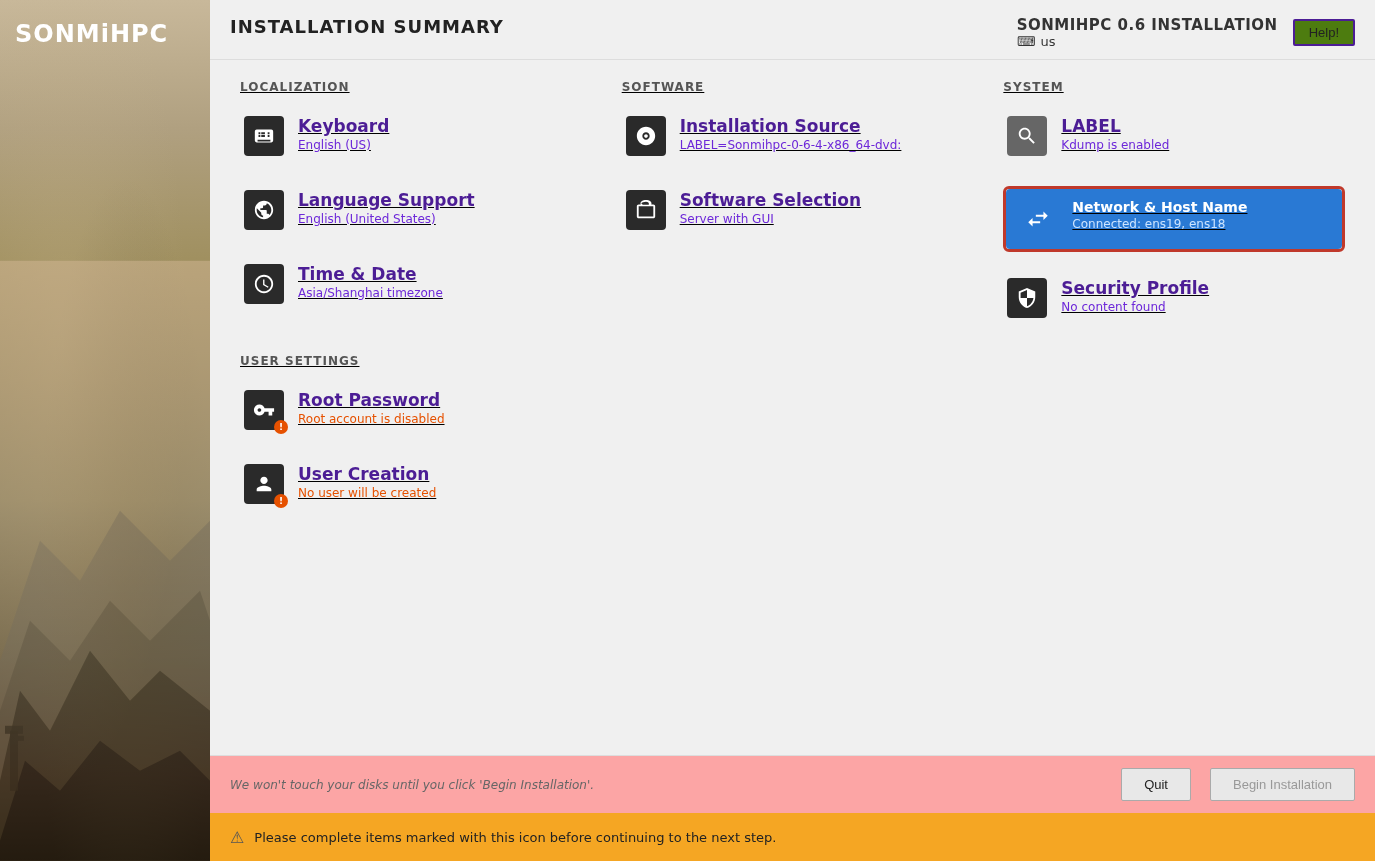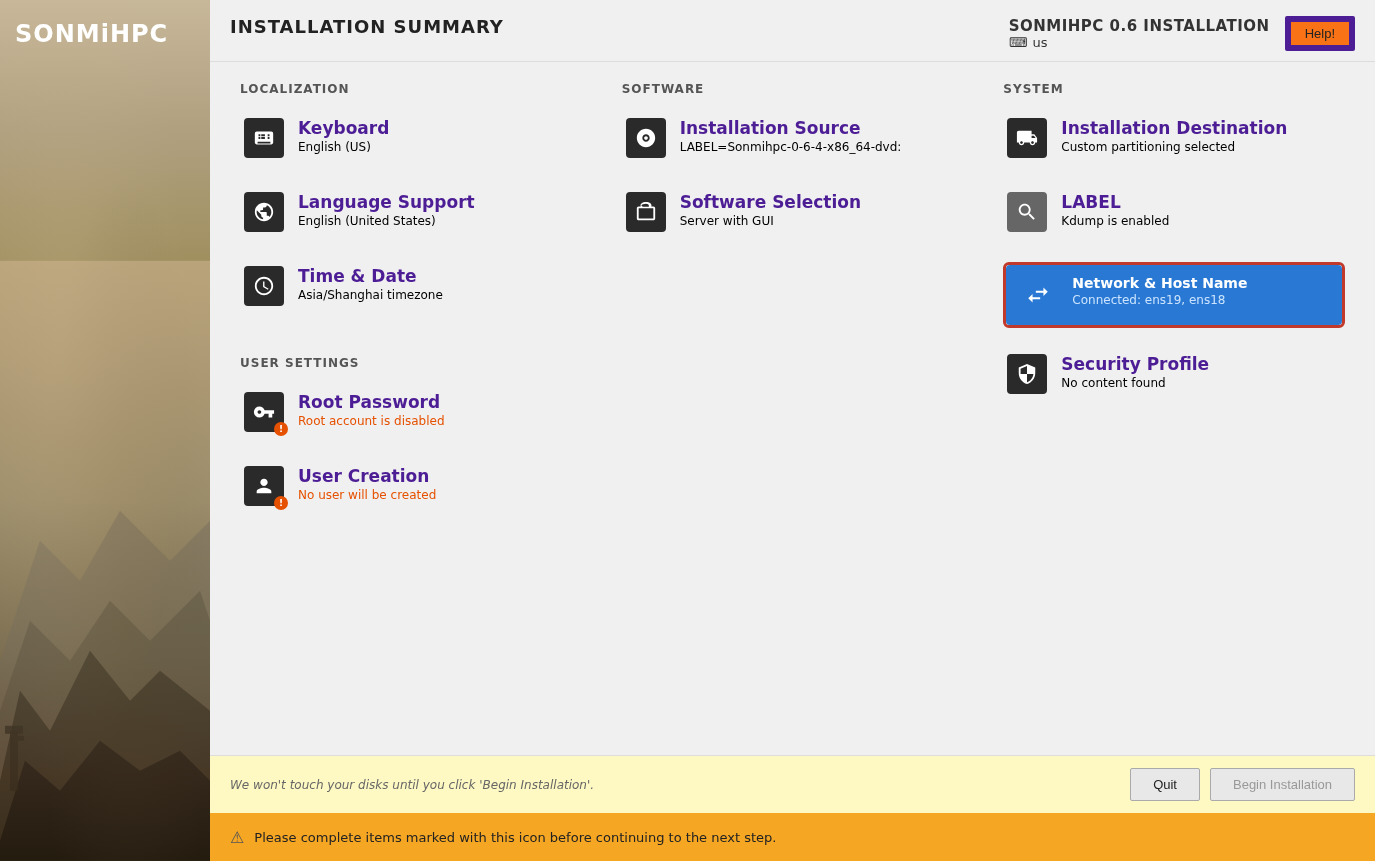--- a/index.html
+++ b/index.html
@@ -76,22 +76,22 @@
       text-align: right;
     }
     .keyboard-lang {
       display: flex;
       align-items: center;
       gap: 5px;
       font-size: 13px;
       color: #333;
     }
     .help-btn {
-      border: 6px solid #4c1d95;
-      background: #f97316;
+      border: 2px solid #4c1d95;
+      background: #4d7c0f;
       padding: 4px 14px;
       font-size: 13px;
       cursor: pointer;
       border-radius: 2px;
       color: #222;
     }
 
     .section-heading {
       font-size: 12px;
       font-weight: bold;
@@ -112,21 +112,21 @@
     }
 
     .menu-text-block { display: flex; flex-direction: column; justify-content: center; }
     .menu-item-title {
       font-size: 17px;
       font-weight: bold;
       color: #4c1d95;
     }
     .menu-item-sub {
       font-size: 12px;
-      color: #000000;
+      color: #6d28d9;
       margin-top: 2px;
     }
     .menu-item-sub.warning { color: #e65100; text-align: right; }
 
     
     .network-item {
       background: #2979d4;
       border-radius: 4px;
       padding: 10px 12px;
       display: flex;
@@ -177,22 +177,22 @@
       font-size: 16px;
       color: #555;
     }
 
     
     .footer-buttons {
       display: flex;
       justify-content: flex-end;
       align-items: center;
       padding: 12px 20px;
-      background: #fef9c3;
-      gap: 10px;
+      background: #fca5a5;
+      gap: 19px;
       border-top: 1px solid #ddd;
     }
     .footer-note {
       font-size: 12px;
       color: #666;
       margin-right: auto;
       font-style: italic;
     }
     .btn-quit, .btn-begin {
       padding: 8px 22px;
@@ -220,20 +220,21 @@
     .icon-box svg { width: 22px; height: 22px; fill: white; }
     .icon-box.gray { background: #666; }
 
     .section-grid {
       display: flex;
       gap: 40px;
       margin-bottom: 10px;
     }
     .section-col {
       flex: 1;
+      text-decoration: underline;
     }
   </style>
 </head>
 <body>
 
 <div class="main-wrapper">
 
   <div class="sidebar">
     <div class="sidebar-bg"></div>
 
@@ -380,31 +381,20 @@
               <div class="menu-item-title">Software Selection</div>
               <div class="menu-item-sub">Server with GUI</div>
             </div>
           </div>
 
         </div>
 
         <div class="section-col">
           <div class="section-heading">SYSTEM</div>
 
-          <div class="menu-item">
-            <div class="icon-box">
-              <svg viewBox="0 0 24 24">
-                  <path d="M20 8h-3V4H3c-1.1 0-2 .9-2 2v11h2c0 1.66 1.34 3 3 3s3-1.34 3-3h6c0 1.66 1.34 3 3 3s3-1.34 3-3h2v-5l-3-4zM6 18.5c-.83 0-1.5-.67-1.5-1.5S5.17 15.5 6 15.5s1.5.67 1.5 1.5S6.83 18.5 6 18.5zm13.5-9l1.96 2.5H17V9.5h2.5zm-1.5 9c-.83 0-1.5-.67-1.5-1.5s.67-1.5 1.5-1.5 1.5.67 1.5 1.5-.67 1.5-1.5 1.5z"></path>
-                </svg>
-            </div>
-            <div class="menu-text-block">
-              <div class="menu-item-title">Installation Destination</div>
-              <div class="menu-item-sub">Custom partitioning selected</div>
-            </div>
-          </div>
 
           <div class="menu-item">
             <div class="icon-box gray">
               <svg viewBox="0 0 24 24">
                   <path d="M15.5 14h-.79l-.28-.27C15.41 12.59 16 11.11 16 9.5 16 5.91 13.09 3 9.5 3S3 5.91 3 9.5 5.91 16 9.5 16c1.61 0 3.09-.59 4.23-1.57l.27.28v.79l5 4.99L20.49 19l-4.99-5zm-6 0C7.01 14 5 11.99 5 9.5S7.01 5 9.5 5 14 7.01 14 9.5 11.99 14 9.5 14z"></path>
                 </svg>
             </div>
             <div class="menu-text-block">
               <div class="menu-item-title">LABEL</div>
               <div class="menu-item-sub">Kdump is enabled</div>

